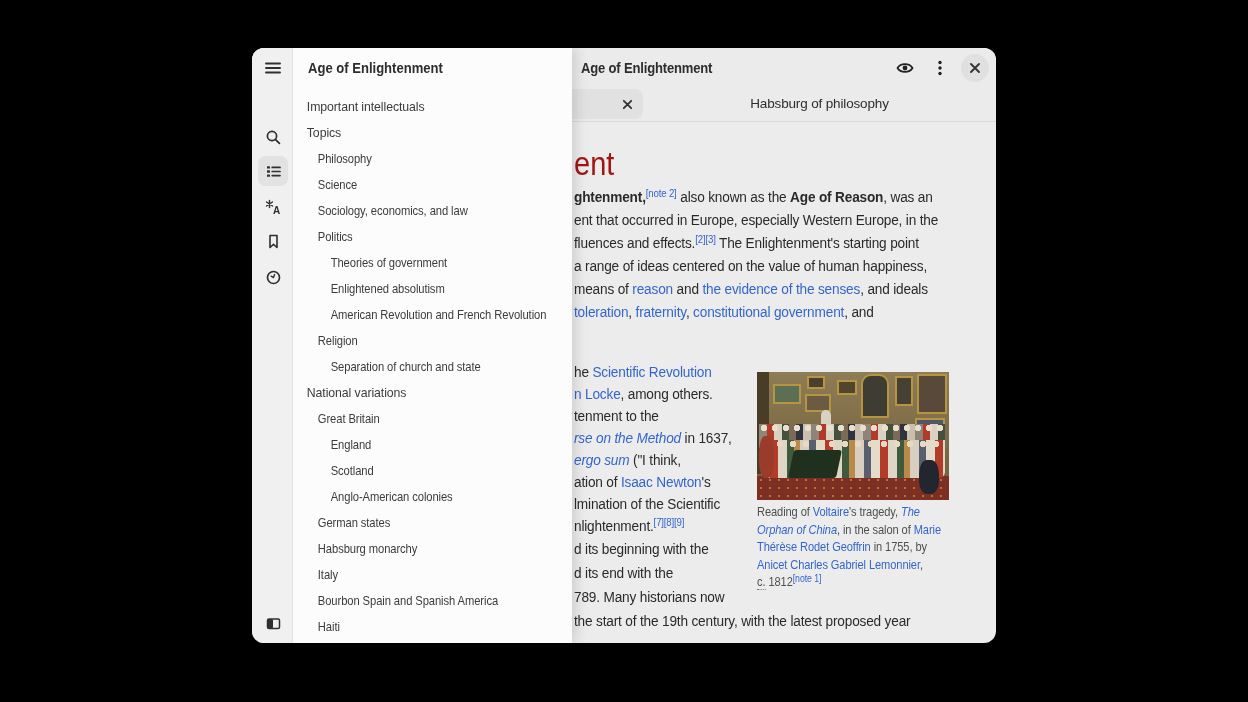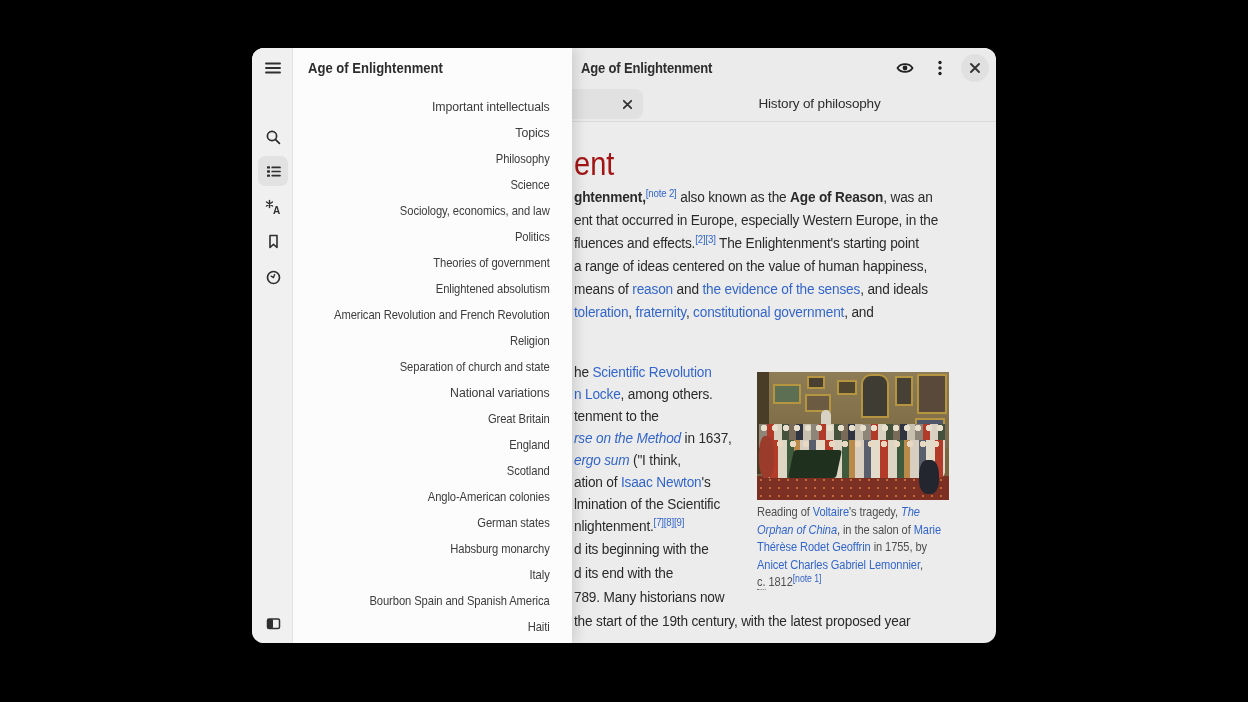--- a/index.html
+++ b/index.html
@@ -63,21 +63,21 @@
   
   .rail{position:absolute;left:0;top:0;bottom:0;width:41px;background:#f0f0f0;z-index:11;
         border-right:1px solid #e3e3e3;}
   .rbtn{position:absolute;left:6px;width:30px;height:30px;border:none;background:transparent;border-radius:7px;
         display:flex;align-items:center;justify-content:center;padding:0;cursor:pointer;}
   .rbtn.selected{background:#e2e2e2;}
   .panel{position:absolute;left:41px;top:0;bottom:0;width:279px;background:#fcfcfc;z-index:10;
          box-shadow:4px 0 12px rgba(0,0,0,.13);}
   .panel-title{position:absolute;left:15px;top:12px;font-size:14.5px;font-weight:700;color:#2d2d2d;
                white-space:nowrap;transform:scaleX(.9);transform-origin:left center;}
-  .toc-list{position:absolute;left:0;top:46px;right:0;text-align:right;}
+  .toc-list{position:absolute;left:0;top:46px;right:0;}
   .toc-item{height:26px;line-height:26px;color:#3c3c3c;white-space:nowrap;cursor:pointer;
             transform:scaleX(.92);transform-origin:left center;letter-spacing:-.1px;}
   .toc-item.lv1{font-size:13.4px;}
   .toc-item.lv2,.toc-item.lv3{font-size:12.2px;}
 
   svg{display:block;}
 </style>
 </head>
 <body>
 
@@ -115,21 +115,21 @@
     <div class="tabbar">
       <div class="tab-active"></div>
       <button class="tab-close">
         <span>
           <svg width="11" height="11" viewBox="0 0 11 11">
               <path d="M1.8 1.8 L9.2 9.2 M9.2 1.8 L1.8 9.2" stroke="#333" stroke-width="1.8" stroke-linecap="round"></path>
             </svg>
         </span>
       </button>
       <div class="tab-inactive">
-        <span>History of philosophy</span>
+        <span>Habsburg of philosophy</span>
       </div>
     </div>
 
     <div class="article">
         <div class="article-line " style="left: 322px; top: 66px;"><span class="seg-b">ghtenment,</span><span class="seg-s">[note 2]</span><span class="seg-p"> also known as the </span><span class="seg-b">Age of Reason</span><span class="seg-p">, was an</span></div>
         <div class="article-line " style="left: 322px; top: 89px;"><span class="seg-p">ent that occurred in Europe, especially Western Europe, in the</span></div>
         <div class="article-line " style="left: 322px; top: 112px;"><span class="seg-p">fluences and effects.</span><span class="seg-s">[2][3]</span><span class="seg-p"> The Enlightenment's starting point</span></div>
         <div class="article-line " style="left: 322px; top: 135px;"><span class="seg-p">a range of ideas centered on the value of human happiness,</span></div>
         <div class="article-line " style="left: 322px; top: 158px;"><span class="seg-p">means of </span><span class="seg-l">reason</span><span class="seg-p"> and </span><span class="seg-l">the evidence of the senses</span><span class="seg-p">, and ideals</span></div>
         <div class="article-line " style="left: 322px; top: 181px;"><span class="seg-l">toleration</span><span class="seg-p">, </span><span class="seg-l">fraternity</span><span class="seg-p">, </span><span class="seg-l">constitutional government</span><span class="seg-p">, and</span></div>

